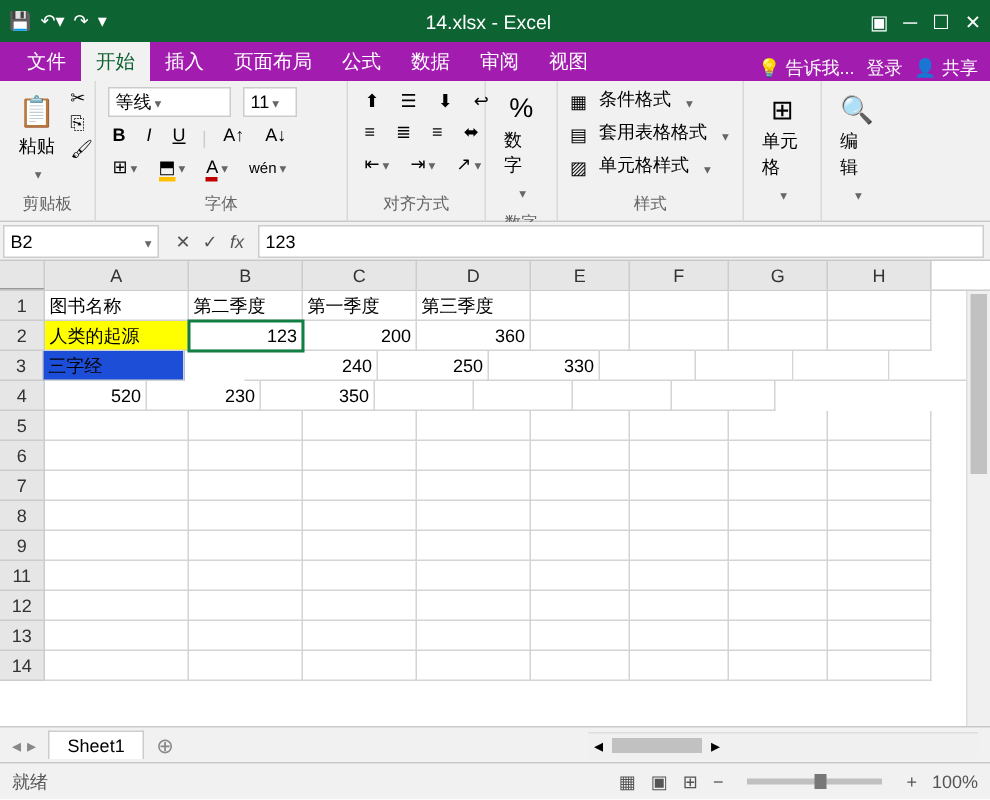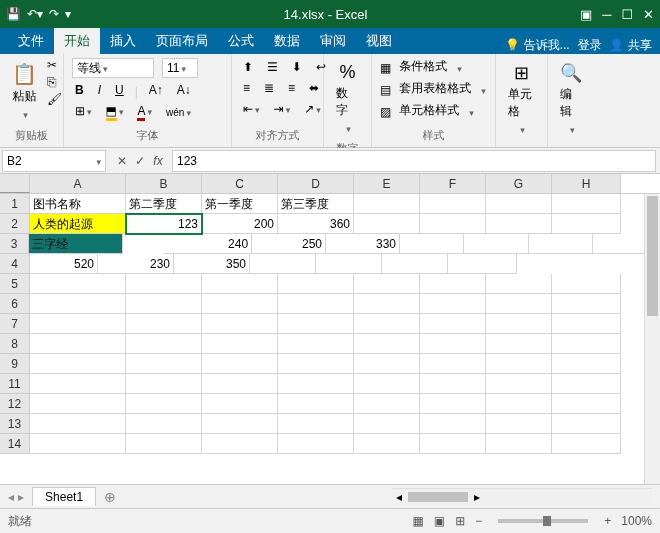--- a/index.html
+++ b/index.html
@@ -3,21 +3,21 @@
 <meta charset="utf-8">
 <style>
 *{box-sizing:border-box;margin:0;padding:0;font-family:"Microsoft YaHei",Arial,sans-serif;font-size:12px;user-select:none}
 body{background:#fff;width:660px;height:533px;overflow:hidden;display:flex;flex-direction:column}
 .titlebar{height:28px;background:#0e6332;color:#fff;display:flex;align-items:center;padding:0 6px}
 .qat{display:flex;align-items:center;gap:6px}
 .qat span{color:#fff;font-size:12px;cursor:pointer}
 .titlebar .title{flex:1;text-align:center;font-size:13px}
 .win-controls{display:flex;gap:10px;align-items:center}
 .win-controls span{cursor:pointer;font-size:13px}
-.tabs{height:26px;background:#0369a1;display:flex;align-items:flex-end;padding-left:8px;color:#fff}
+.tabs{height:26px;background:#a21caf;display:flex;align-items:flex-end;padding-left:8px;color:#fff}
 .tab{padding:4px 10px;cursor:pointer;font-size:13px}
 .tab.active{background:#f1f1f1;color:#0e6332}
 .tabs .right{margin-left:auto;display:flex;align-items:center;gap:8px;padding-right:8px}
 .tabs .right span{cursor:pointer;font-size:12px}
 .ribbon{height:94px;background:#f1f1f1;border-bottom:1px solid #c9c9c9;display:flex}
 .group{border-right:1px solid #d9d9d9;padding:4px 8px;display:flex;flex-direction:column;justify-content:space-between}
 .group-label{text-align:center;color:#666;font-size:11px;padding-top:2px}
 .group-content{display:flex;gap:6px;align-items:flex-start;flex:1}
 .vbtn{display:flex;flex-direction:column;align-items:center;justify-content:center;gap:2px;padding:4px;cursor:pointer;border-radius:2px}
 .hstack{display:flex;gap:8px;align-items:flex-end}
@@ -257,21 +257,21 @@
         <div class="cell num active" style="width: 76px;">123</div>
         <div class="cell num" style="width: 76px;">200</div>
         <div class="cell num" style="width: 76px;">360</div>
         <div class="cell" style="width: 66px;"></div>
         <div class="cell" style="width: 66px;"></div>
         <div class="cell" style="width: 66px;"></div>
         <div class="cell" style="width: 69px;"></div>
       </div>
       <div class="row">
         <div class="rowhead">3</div>
-        <div class="cell" style="width: 96px; background: #0f766e;">三字经</div>
+        <div class="cell" style="width: 96px; background: #1d4ed8;">三字经</div>
         <div class="cell num" style="width: 92px; margin-left: 40px;">240</div>
         <div class="cell num" style="width: 76px;">250</div>
         <div class="cell num" style="width: 76px;">330</div>
         <div class="cell" style="width: 66px;"></div>
         <div class="cell" style="width: 66px;"></div>
         <div class="cell" style="width: 66px;"></div>
         <div class="cell" style="width: 69px;"></div>
       </div>
       <div class="row">
         <div class="rowhead">4</div>

